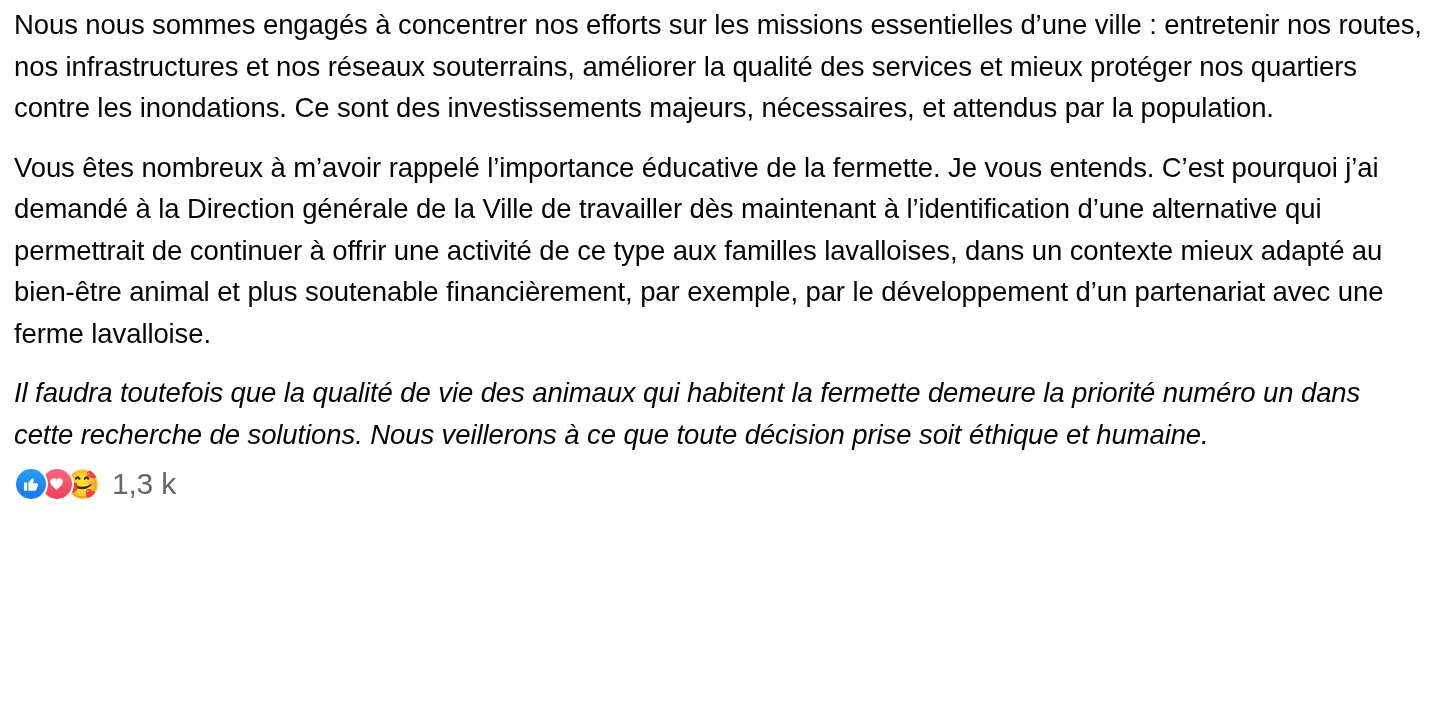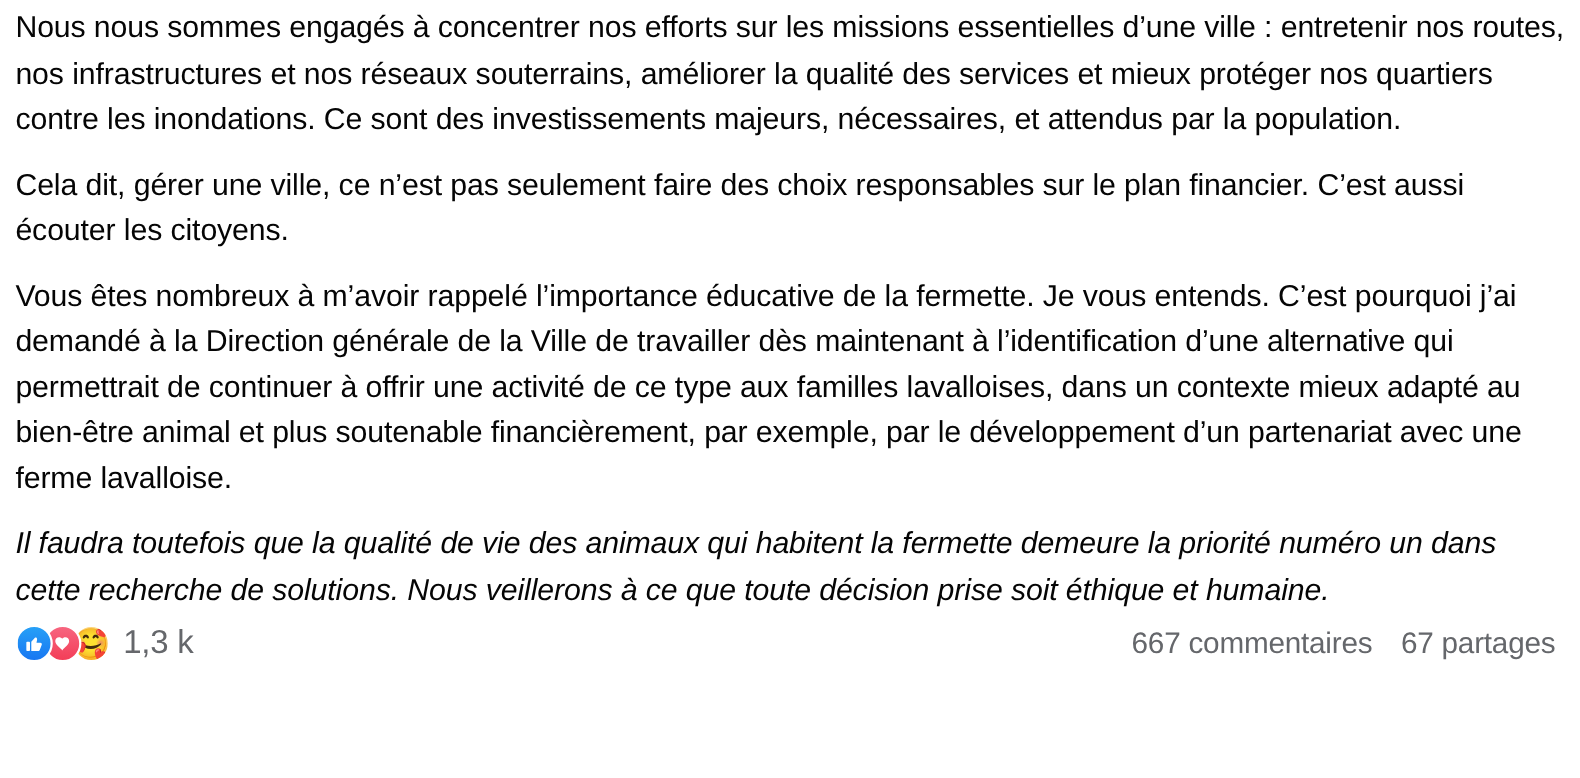--- a/index.html
+++ b/index.html
@@ -102,21 +102,20 @@
     letter-spacing: -0.2px;
   }
 </style>
 </head>
 <body>
 
 <div class="post">
 
   <div class="post-body">
     <p class="para">Nous nous sommes engagés à concentrer nos efforts sur les missions essentielles d’une ville : entretenir nos routes, nos infrastructures et nos réseaux souterrains, améliorer la qualité des services et mieux protéger nos quartiers contre les inondations. Ce sont des investissements majeurs, nécessaires, et attendus par la population.</p>
-    <p class="para">Cela dit, gérer une ville, ce n’est pas seulement faire des choix responsables sur le plan financier. C’est aussi écouter les citoyens.</p>
     <p class="para">Vous êtes nombreux à m’avoir rappelé l’importance éducative de la fermette. Je vous entends. C’est pourquoi j’ai demandé à la Direction générale de la Ville de travailler dès maintenant à l’identification d’une alternative qui permettrait de continuer à offrir une activité de ce type aux familles lavalloises, dans un contexte mieux adapté au bien-être animal et plus soutenable financièrement, par exemple, par le développement d’un partenariat avec une ferme lavalloise.</p>
     <p class="para last">Il faudra toutefois que la qualité de vie des animaux qui habitent la fermette demeure la priorité numéro un dans cette recherche de solutions. Nous veillerons à ce que toute décision prise soit éthique et humaine.</p>
   </div>
 
   <div class="engagement">
 
     <div class="reactions">
       <div class="reaction-icons">
         <div class="reaction like">
           <svg width="18" height="18" viewBox="0 0 24 24" aria-hidden="true">
@@ -128,19 +127,15 @@
             <path fill="#ffffff" d="M12 20.5l-1.3-1.2C6 15.1 3 12.4 3 9c0-2.6 2-4.6 4.6-4.6 1.5 0 2.9.7 3.8 1.8.9-1.1 2.3-1.8 3.8-1.8C17.8 4.4 19.8 6.4 19.8 9c0 3.4-3 6.1-7.7 10.3L12 20.5z"></path>
           </svg>
         </div>
         <div class="reaction care">
           <span class="care-face">🥰</span>
         </div>
       </div>
       <span class="reaction-count">1,3 k</span>
     </div>
 
-    <div class="counts">
-      <span>667 commentaires</span>
-      <span>67 partages</span>
-    </div>
 
   </div>
 </div>
 
 </body></html>

